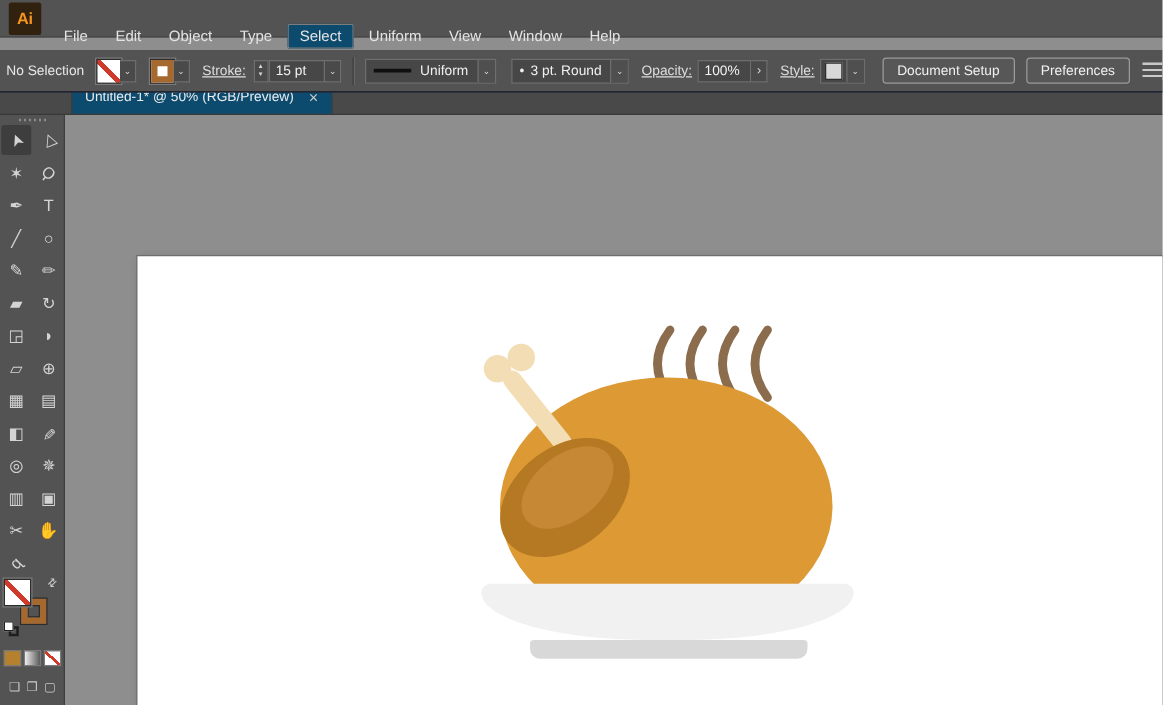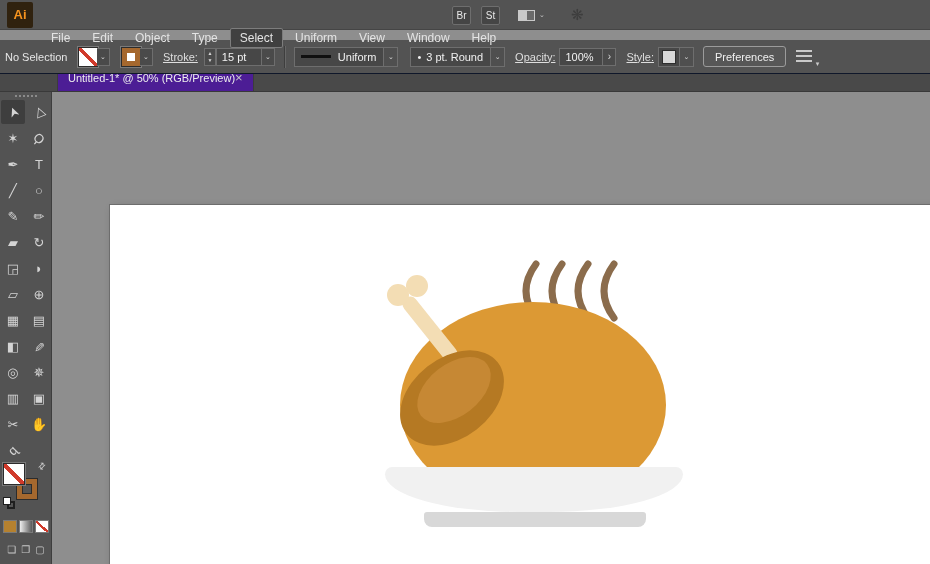--- a/index.html
+++ b/index.html
@@ -8,23 +8,23 @@
     position:relative;overflow:hidden;
     background:var(--canvas_bg,#8E8E8E);
     font-family:"Liberation Sans",sans-serif;
     user-select:none;
   }
   
   .menubar{position:absolute;left:0;top:0;width:100%;height:30px;background:var(--ui_bg);
     border-bottom:1px solid #454545;display:flex;align-items:center;z-index:6;color:#E4E4E4;}
   .ai-logo{width:26px;height:26px;margin:0 7px;background:var(--logo_bg);color:var(--logo_fg);
     font-weight:bold;font-size:13px;display:flex;align-items:center;justify-content:center;border-radius:2px;}
-  .menus{display:flex;align-items:flex-end;font-size:12px;height:100%;margin-top:38px;}
+  .menus{display:flex;align-items:flex-start;font-size:12px;height:100%;margin-top:38px;}
   .menu-item{padding:3px 10px;margin:0 1px;border-radius:2px;white-space:nowrap;}
-  .menu-item.selected{background:#404040;box-shadow:inset 0 0 0 1px #7D7D7D;}
+  .menu-item.selected{background:#0c4a6e;box-shadow:inset 0 0 0 1px #7D7D7D;}
   .appbar-right{position:absolute;left:452px;top:0;height:30px;display:flex;align-items:center;gap:10px;}
   .appbtn{width:19px;height:19px;background:#454545;border:1px solid #6E6E6E;border-radius:2px;
     color:#E8E8E8;font-size:10px;display:flex;align-items:center;justify-content:center;font-family:inherit;}
   .panels-icon{display:flex;align-items:center;gap:4px;margin-left:8px;}
   .panels-glyph{width:17px;height:11px;border:1px solid #C9C9C9;position:relative;background:#6a6a6a;}
   .panels-glyph::after{content:"";position:absolute;left:0;top:0;width:8px;height:9px;background:#C9C9C9;}
   .tiny-chev{font-size:7px;color:#C9C9C9;}
   .sync-icon{font-size:15px;color:#3D3D3D;margin-left:16px;}
   
   .controlbar{position:absolute;left:0;top:40px;width:100%;height:34px;background:var(--ui_bg);
@@ -54,22 +54,22 @@
   .style-swatch{width:14px;height:14px;background:#D8D8D8;border:1px solid #2E2E2E;margin-right:0;}
   .cb-btn{height:21px;padding:0 11px;border:1px solid #9B9B9B;border-radius:3px;background:#575757;
     color:#F0F0F0;font-size:11px;display:flex;align-items:center;white-space:nowrap;font-family:inherit;}
   .ws-icon{width:16px;height:13px;margin-left:10px;position:relative;flex:none;
     background:repeating-linear-gradient(#C9C9C9 0 2px,transparent 2px 5px);}
   .ws-icon::after{content:"▾";position:absolute;right:-7px;bottom:-5px;font-size:7px;color:#C9C9C9;}
   
   .tabbar{position:absolute;left:0;top:64px;width:100%;height:28px;background:#494949;
     border-bottom:1px solid #393939;z-index:4;}
   .tab{position:absolute;left:57px;top:0;height:27px;display:flex;align-items:center;
-    padding:0 10px;background:#4c1d95;border-left:1px solid #3C3C3C;border-right:1px solid #3C3C3C;
-    color:#ECECEC;font-size:11px;gap:0;white-space:nowrap;}
+    padding:0 10px;background:#0c4a6e;border-left:1px solid #3C3C3C;border-right:1px solid #3C3C3C;
+    color:#ECECEC;font-size:11px;gap:12px;white-space:nowrap;}
   .tabclose{color:#C9C9C9;font-size:13px;}
   
   .toolsbar{position:absolute;left:0;top:92px;bottom:0;width:52px;background:var(--ui_bg);
     border-right:1px solid #3E3E3E;z-index:3;}
   .grip{width:22px;height:2px;margin:3px auto 1px;background:repeating-linear-gradient(90deg,#8B8B8B 0 2px,transparent 2px 4px);}
   .tools-grid{margin-top:2px;display:grid;grid-template-columns:26px 26px;grid-auto-rows:26px;
     justify-items:center;align-items:center;}
   .tool{width:24px;height:24px;display:flex;align-items:center;justify-content:center;
     color:#D4D4D4;font-size:13px;line-height:1;}
   .tool.selected{background:#3E3E3E;border-radius:2px;}
@@ -117,29 +117,20 @@
       <div class="menu-item">File</div>
       <div class="menu-item">Edit</div>
       <div class="menu-item">Object</div>
       <div class="menu-item">Type</div>
       <div class="menu-item selected">Select</div>
       <div class="menu-item">Uniform</div>
       <div class="menu-item">View</div>
       <div class="menu-item">Window</div>
       <div class="menu-item">Help</div>
     </div>
-  <div class="appbar-right">
-    <button class="appbtn">Br</button>
-    <button class="appbtn">St</button>
-    <div class="panels-icon">
-      <span class="panels-glyph"></span>
-      <span class="tiny-chev">⌄</span>
-    </div>
-    <span class="sync-icon">❋</span>
-  </div>
 </div>
 
 <div class="controlbar">
   <span class="sel-status">No Selection</span>
 
   <span class="swatchbox none-slash"></span>
   <span class="chevbtn">⌄</span>
 
   <span class="swatchbox stroke-proxy" style="margin-left:12px;"></span>
   <span class="chevbtn">⌄</span>
@@ -169,20 +160,21 @@
   <span class="cb-label cb-underline" style="margin-left:10px;">Opacity:</span>
   <span class="field f-opacity">100%</span>
   <span class="chevbtn" style="font-size:10px;">›</span>
 
   <span class="cb-label cb-underline" style="margin-left:10px;">Style:</span>
   <span class="dd" style="padding-left:3px;">
     <span class="style-swatch"></span>
     <span class="dd-chev" style="margin-left:3px;">⌄</span>
   </span>
 
+  <button class="cb-btn" style="margin-left:14px;">Document Setup</button>
   <button class="cb-btn" style="margin-left:9px;">Preferences</button>
 
   <span class="ws-icon"></span>
 </div>
 
 <div class="tabbar">
   <div class="tab">
     <span>Untitled-1* @ 50% (RGB/Preview)</span>
     <span class="tabclose">×</span>
   </div>

